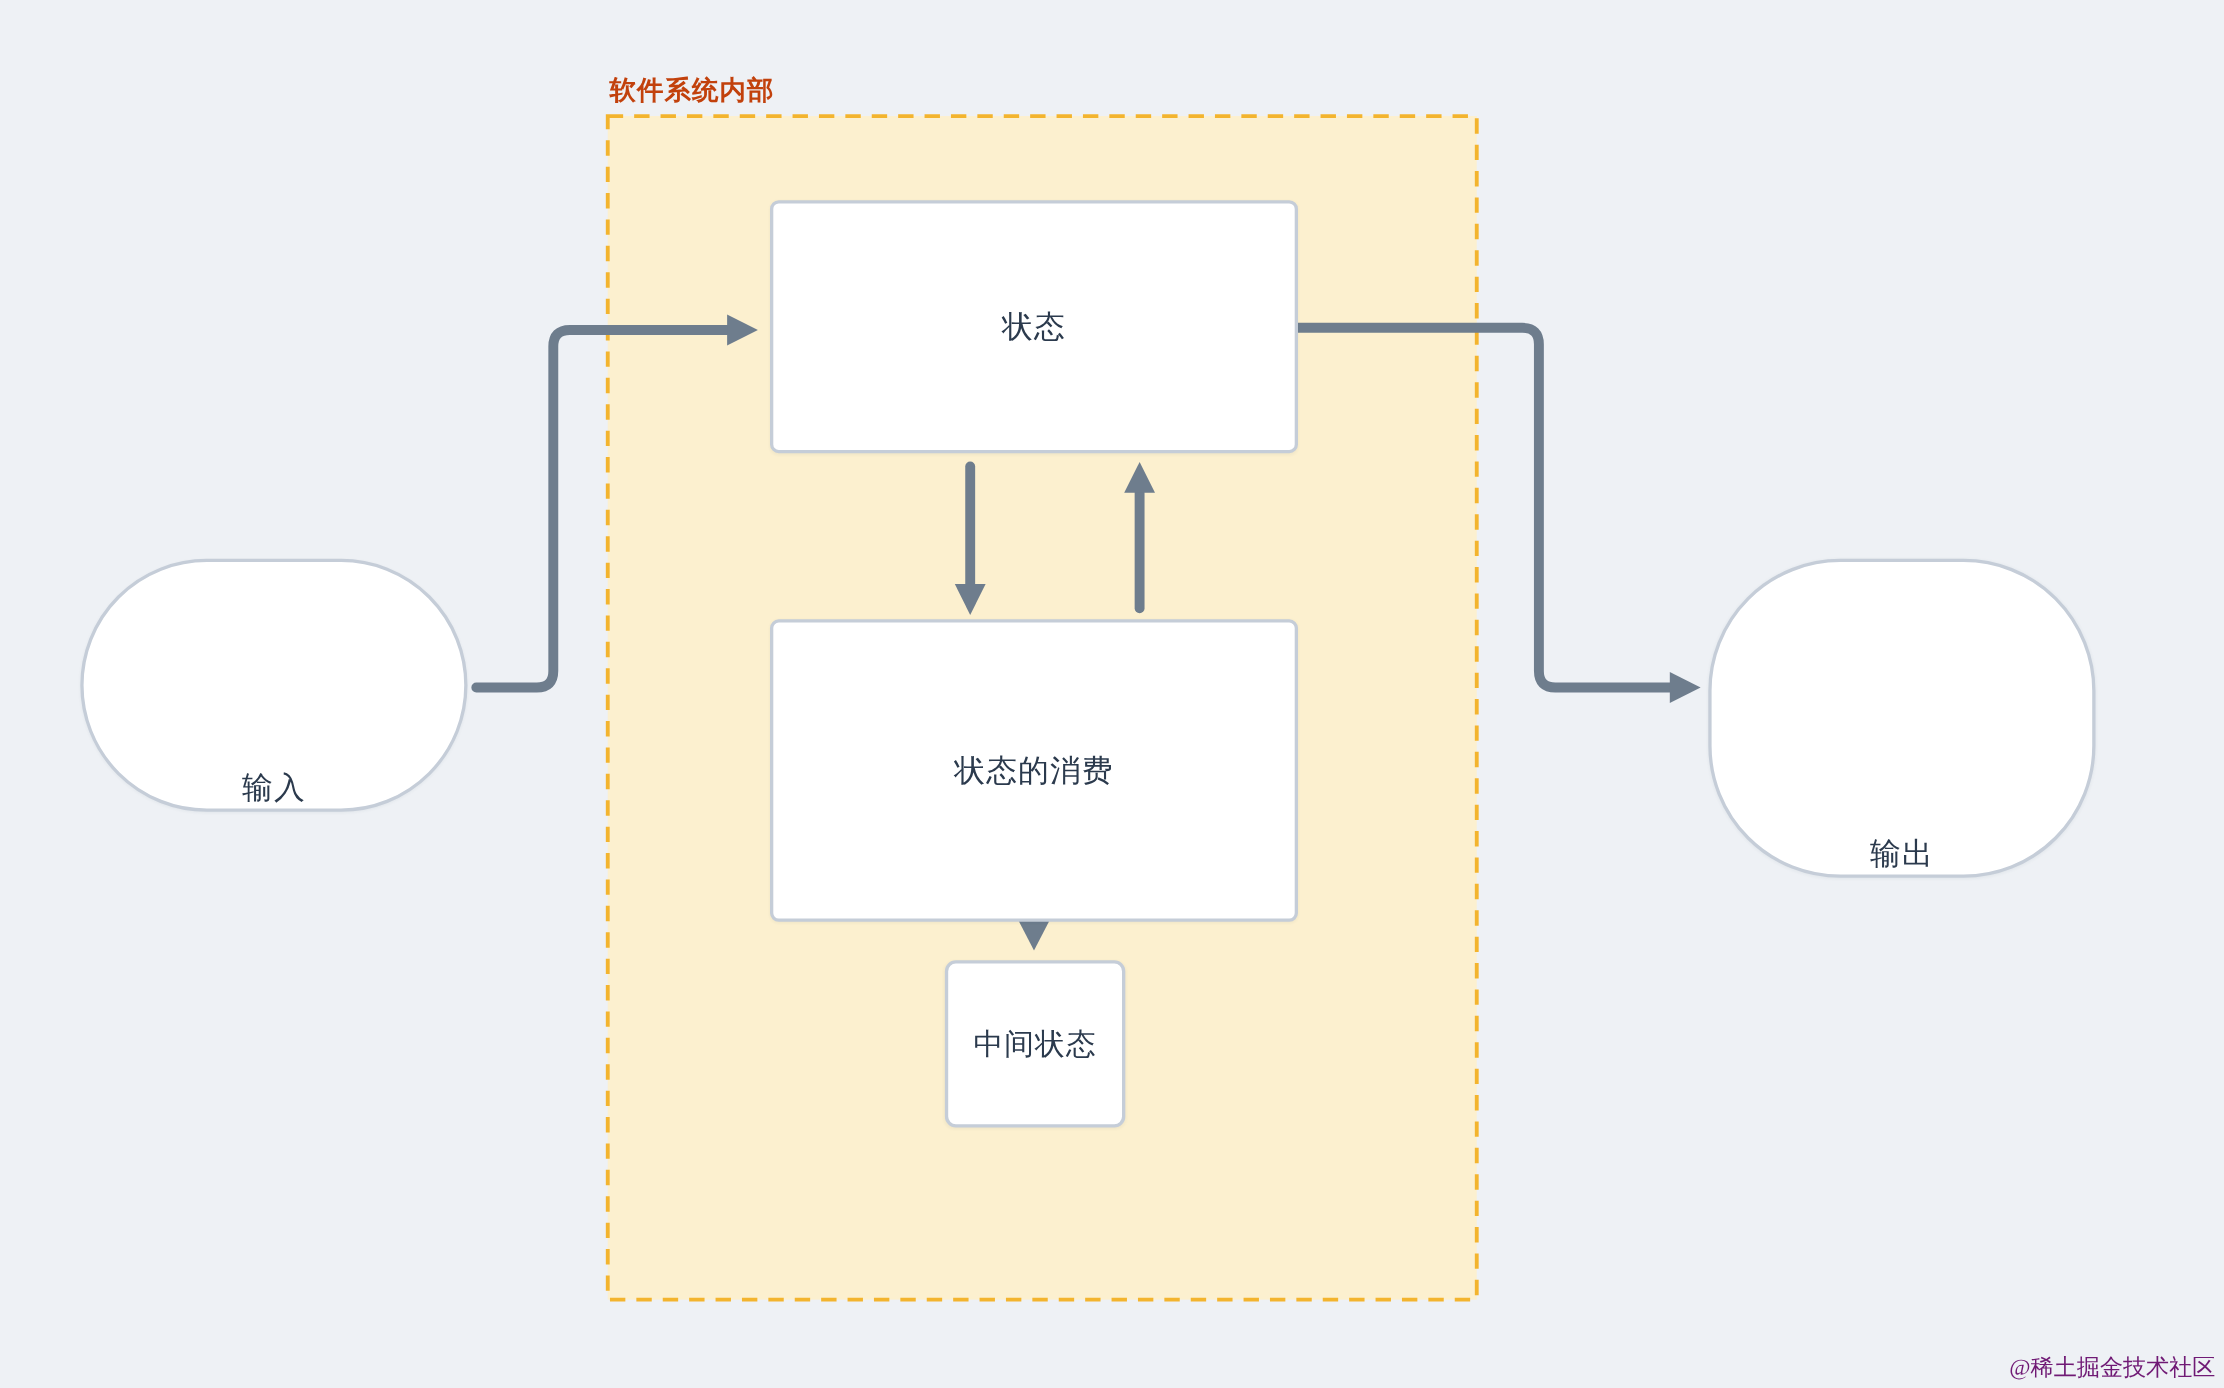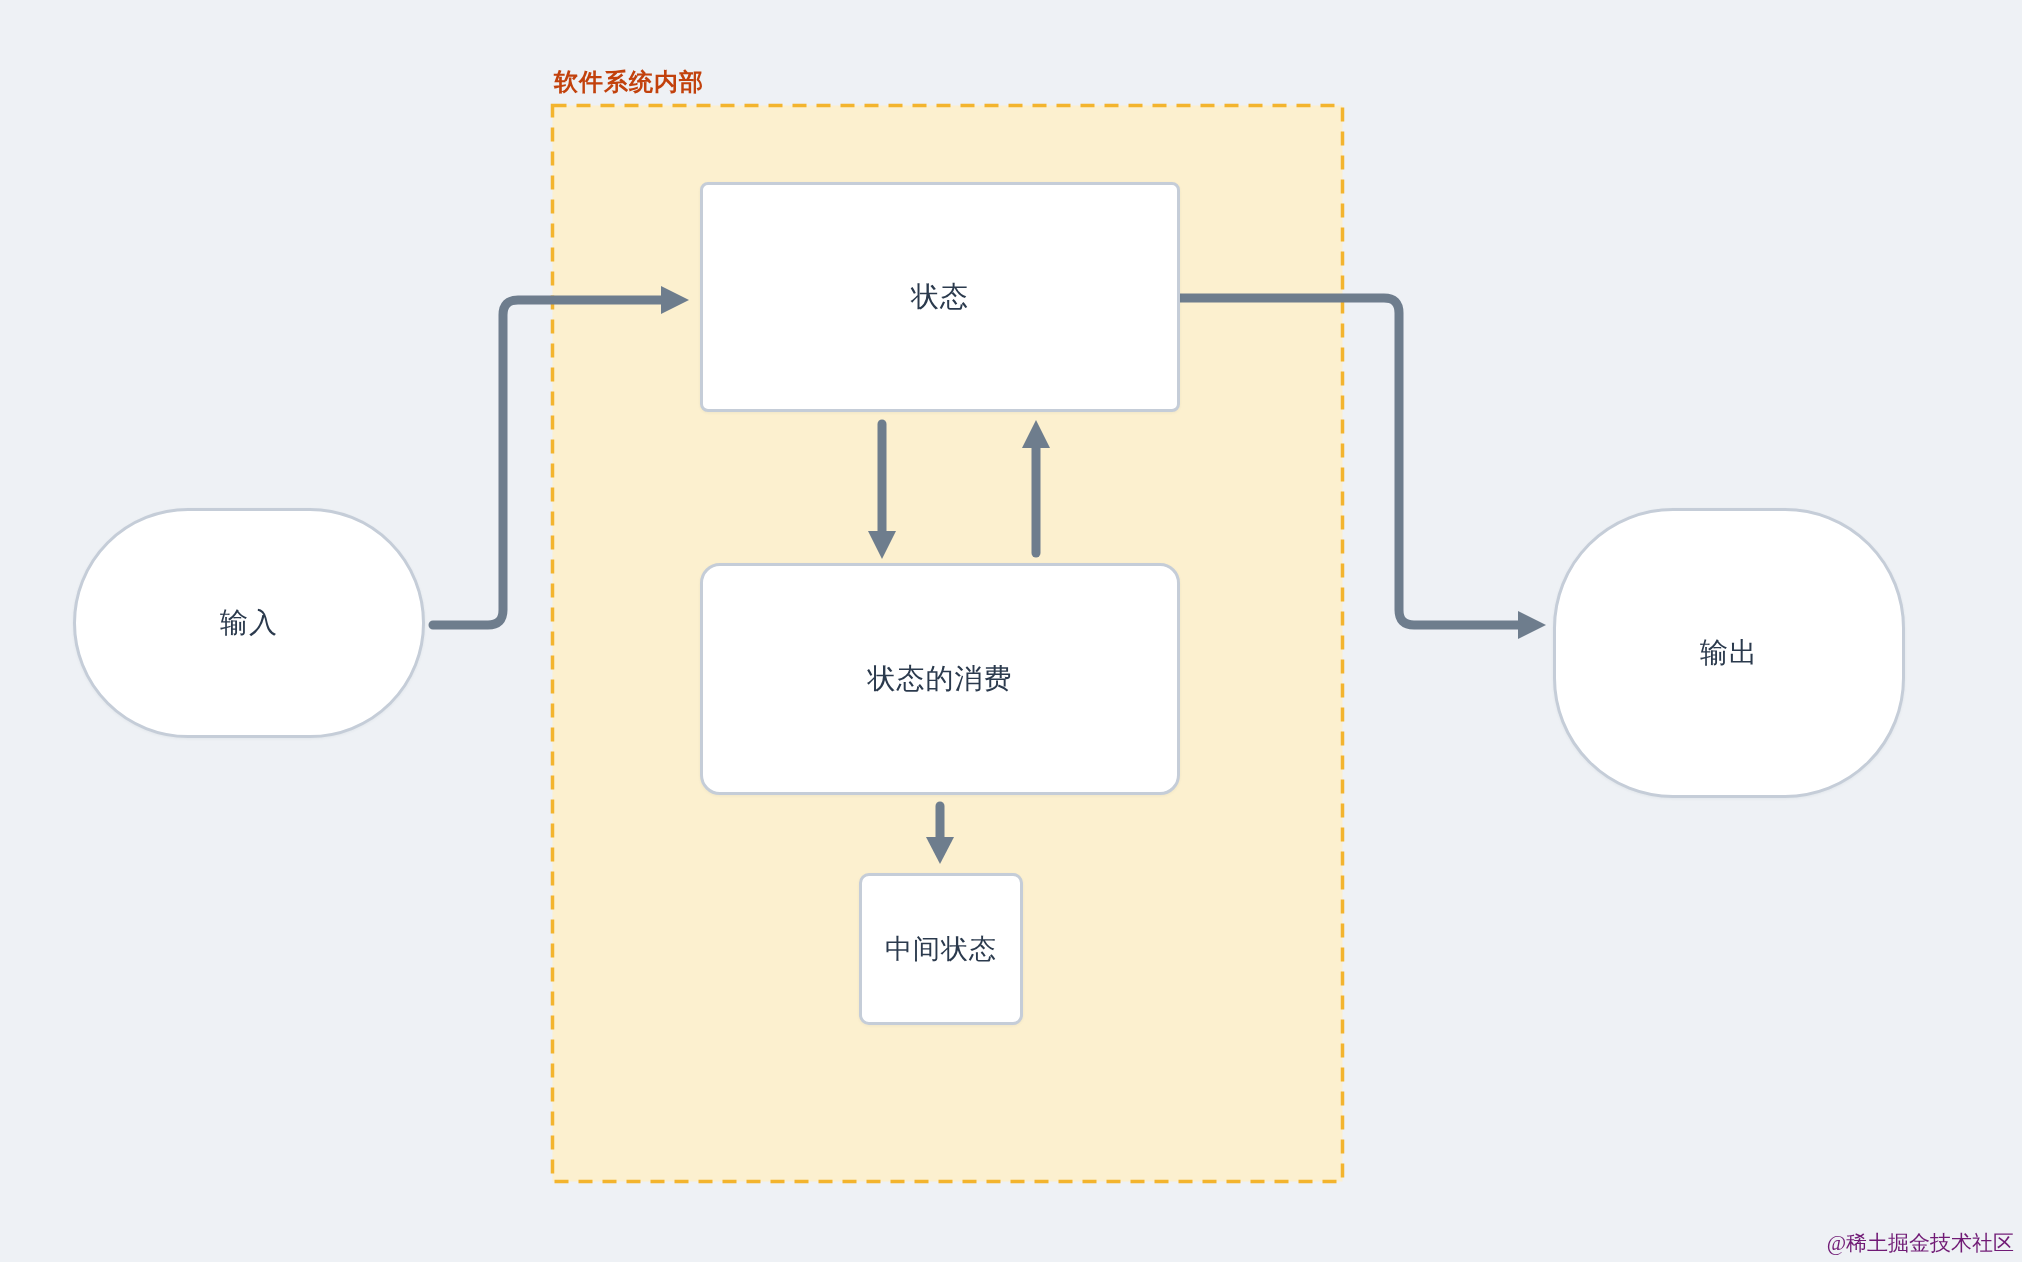--- a/index.html
+++ b/index.html
@@ -39,24 +39,24 @@
     color: #2b3a4d;
     display: flex;
     align-items: center;
     justify-content: center;
     font-size: 28px;
     letter-spacing: 1px;
     box-shadow: 0 1px 3px rgba(40,60,90,0.06);
   }
   .node-rect { border-radius: 8px; }
   .node-small { border-radius: 10px; font-size: 27px; }
-  .node-stadium { border-radius: 120px; }
+  .node-stadium { border-radius: 120px; align-items: flex-end; }
 
   .node-state   { left: 700px;  top: 182px; width: 480px; height: 230px; }
-  .node-consume { left: 700px;  top: 563px; width: 480px; height: 232px; border-radius: 20px; }
+  .node-consume { left: 700px;  top: 563px; width: 480px; height: 275px; }
   .node-middle  { left: 859px;  top: 873px; width: 164px; height: 152px; }
   .node-input   { left: 73px;   top: 508px; width: 352px; height: 230px; }
   .node-output  { left: 1553px; top: 508px; width: 352px; height: 290px; }
 
   .watermark {
     position: absolute;
     right: 8px;
     bottom: 5px;
     font-family: "Liberation Serif", serif;
     font-size: 21px;

